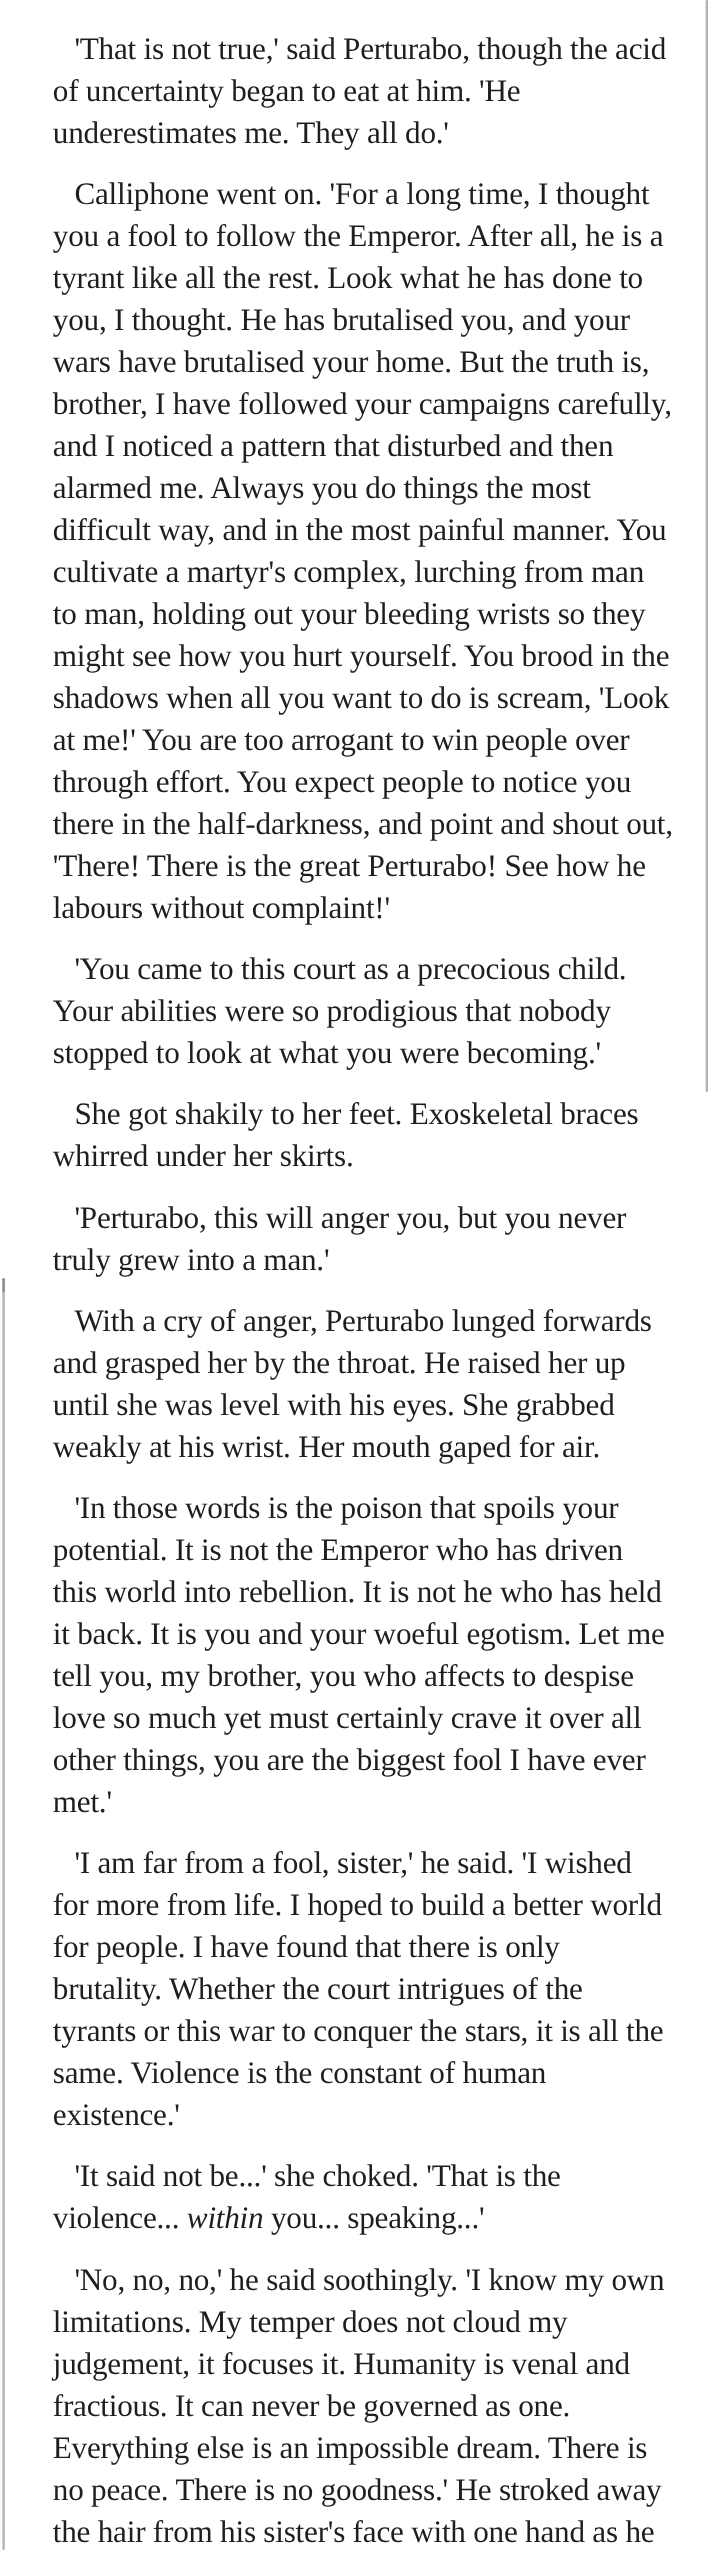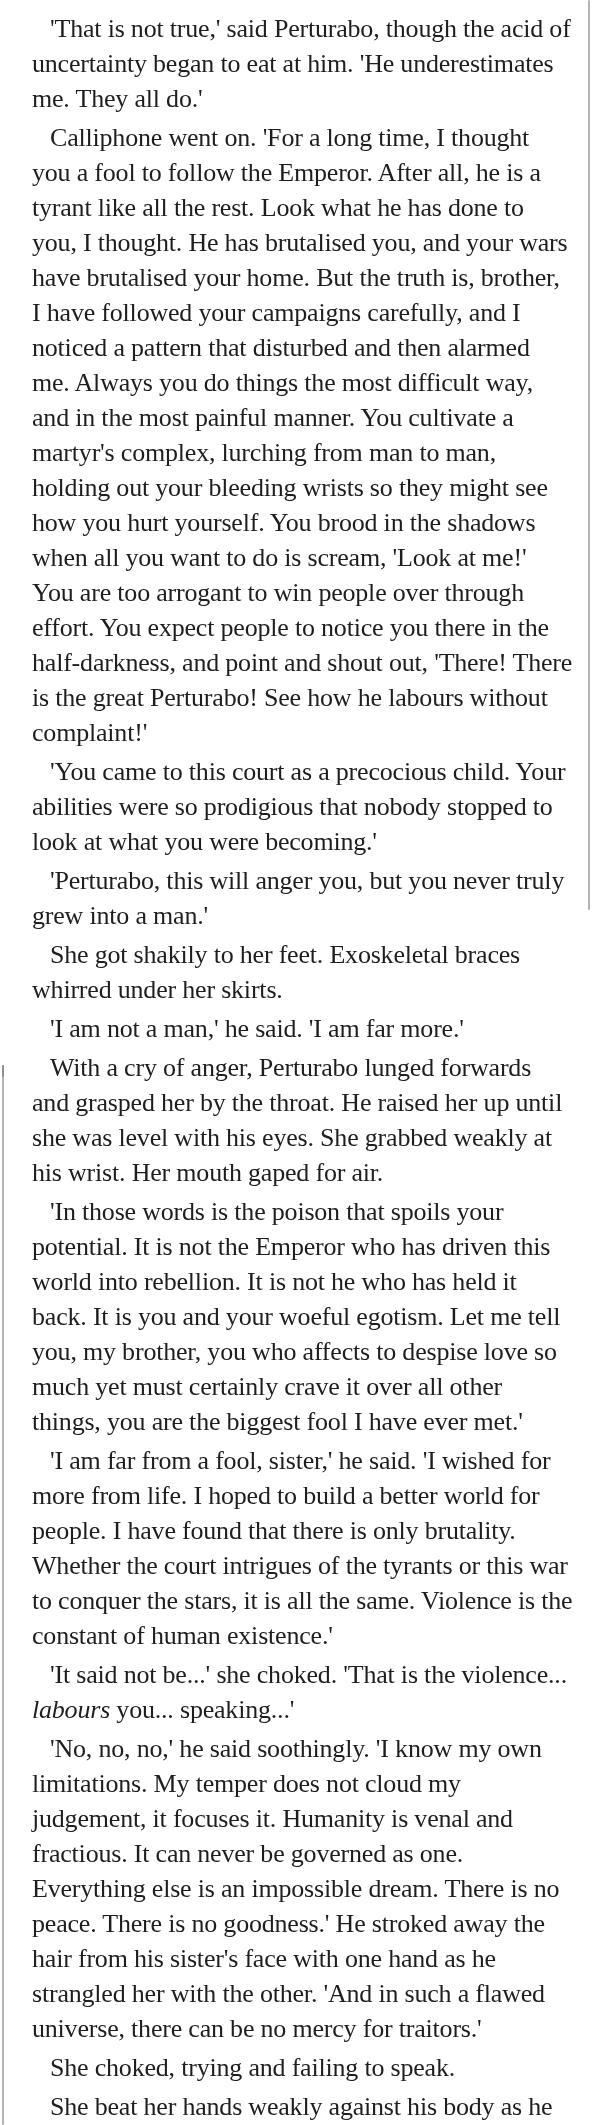--- a/index.html
+++ b/index.html
@@ -27,21 +27,21 @@
     left: 28px;
     width: 549px;
     font-family: "Liberation Serif", "DejaVu Serif", serif;
     font-size: 26px;
     line-height: 35px;
     letter-spacing: -0.2px;
     color: #1e1e1e;
     text-align: left;
   }
   .para {
-    margin: 4px;
+    margin: 16px;
     padding: 0;
     text-indent: 18px;
   }
   .para em {
     font-style: italic;
   }
   .scrollbar-seg {
     position: absolute;
     width: 2px;
     border-radius: 1px;
@@ -69,27 +69,26 @@
   }
 </style>
 </head>
 <body>
 
 <div class="page">
   <div class="text-column">
       <p class="para"><span>'That is not true,' said Perturabo, though the acid of uncertainty began to eat at him. 'He underestimates me. They all do.'</span></p>
       <p class="para"><span>Calliphone went on. 'For a long time, I thought you a fool to follow the Emperor. After all, he is a tyrant like all the rest. Look what he has done to you, I thought. He has brutalised you, and your wars have brutalised your home. But the truth is, brother, I have followed your campaigns carefully, and I noticed a pattern that disturbed and then alarmed me. Always you do things the most difficult way, and in the most painful manner. You cultivate a martyr's complex, lurching from man to man, holding out your bleeding wrists so they might see how you hurt yourself. You brood in the shadows when all you want to do is scream, 'Look at me!' You are too arrogant to win people over through effort. You expect people to notice you there in the half-darkness, and point and shout out, 'There! There is the great Perturabo! See how he labours without complaint!'</span></p>
       <p class="para"><span>'You came to this court as a precocious child. Your abilities were so prodigious that nobody stopped to look at what you were becoming.'</span></p>
+      <p class="para"><span>She got shakily to her feet. Exoskeletal braces whirred under her skirts.</span></p>
       <p class="para"><span>'Perturabo, this will anger you, but you never truly grew into a man.'</span></p>
-      <p class="para"><span>She got shakily to her feet. Exoskeletal braces whirred under her skirts.</span></p>
-      <p class="para"><span>'I am not a man,' he said. 'I am far more.'</span></p>
       <p class="para"><span>With a cry of anger, Perturabo lunged forwards and grasped her by the throat. He raised her up until she was level with his eyes. She grabbed weakly at his wrist. Her mouth gaped for air.</span></p>
       <p class="para"><span>'In those words is the poison that spoils your potential. It is not the Emperor who has driven this world into rebellion. It is not he who has held it back. It is you and your woeful egotism. Let me tell you, my brother, you who affects to despise love so much yet must certainly crave it over all other things, you are the biggest fool I have ever met.'</span></p>
       <p class="para"><span>'I am far from a fool, sister,' he said. 'I wished for more from life. I hoped to build a better world for people. I have found that there is only brutality. Whether the court intrigues of the tyrants or this war to conquer the stars, it is all the same. Violence is the constant of human existence.'</span></p>
-      <p class="para"><span>'It said not be...' she choked. 'That is the violence... </span><em>labours</em><span> you... speaking...'</span></p>
+      <p class="para"><span>'It said not be...' she choked. 'That is the violence... </span><em>within</em><span> you... speaking...'</span></p>
       <p class="para"><span>'No, no, no,' he said soothingly. 'I know my own limitations. My temper does not cloud my judgement, it focuses it. Humanity is venal and fractious. It can never be governed as one. Everything else is an impossible dream. There is no peace. There is no goodness.' He stroked away the hair from his sister's face with one hand as he strangled her with the other. 'And in such a flawed universe, there can be no mercy for traitors.'</span></p>
       <p class="para"><span>She choked, trying and failing to speak.</span></p>
       <p class="para"><span>She beat her hands weakly against his body as he throttled her</span></p>
     </div>
   <div class="scrollbar-seg scrollbar-right"></div>
   <div class="scrollbar-seg scrollbar-left"></div>
   <div class="scrollbar-left-cap"></div>
 </div>
 
 </body></html>

